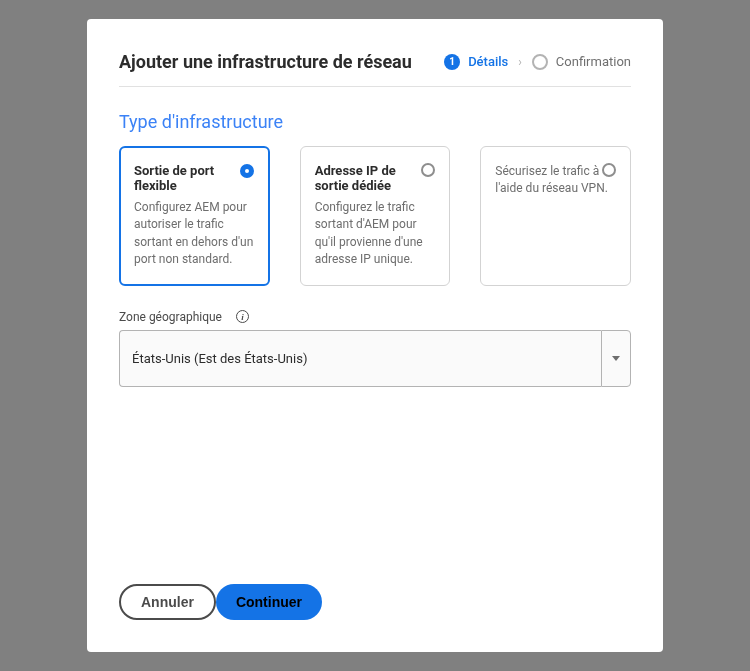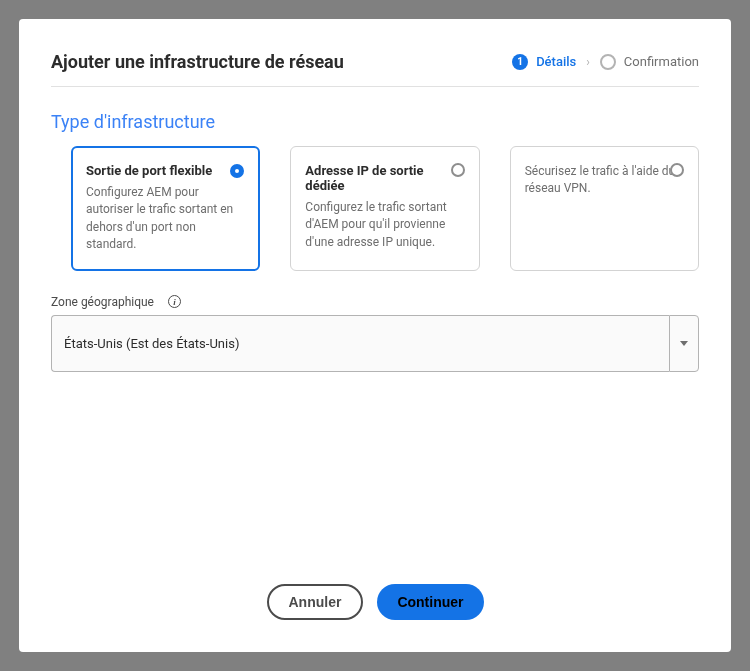--- a/index.html
+++ b/index.html
@@ -11,21 +11,21 @@
       background: #808080;
       font-family: -apple-system, BlinkMacSystemFont, "Segoe UI", Roboto, Arial, sans-serif;
       width: 750px;
       height: 671px;
       display: flex;
       align-items: center;
       justify-content: center;
     }
     .modal {
       background: #fff;
-      width: 712px;
+      width: 576px;
       height: 633px;
       border-radius: 4px;
       padding: 32px;
       display: flex;
       flex-direction: column;
     }
     .header {
       display: flex;
       justify-content: space-between;
       align-items: center;
@@ -81,21 +81,20 @@
     }
     .section-label {
       font-size: 18px;
       color: #3b82f6;
       margin-bottom: 14px;
     }
     .cards {
       display: flex;
       gap: 30px;
       margin-bottom: 24px;
-      margin-left: 20px;
     }
     .card {
       flex: 1;
       border: 1px solid #d3d3d3;
       border-radius: 6px;
       padding: 16px 14px;
       position: relative;
       cursor: pointer;
     }
     .card.selected {
@@ -183,22 +182,21 @@
       height: 0;
       border-left: 4px solid transparent;
       border-right: 4px solid transparent;
       border-top: 5px solid #6e6e6e;
     }
     .spacer {
       flex: 1;
     }
     .footer {
       display: flex;
-      justify-content: center;
-      gap: 14px;
+      justify-content: flex-start;
     }
     .btn {
       padding: 8px 20px;
       border-radius: 18px;
       font-size: 14px;
       font-weight: 700;
       cursor: pointer;
       border: none;
     }
     .btn-cancel {

